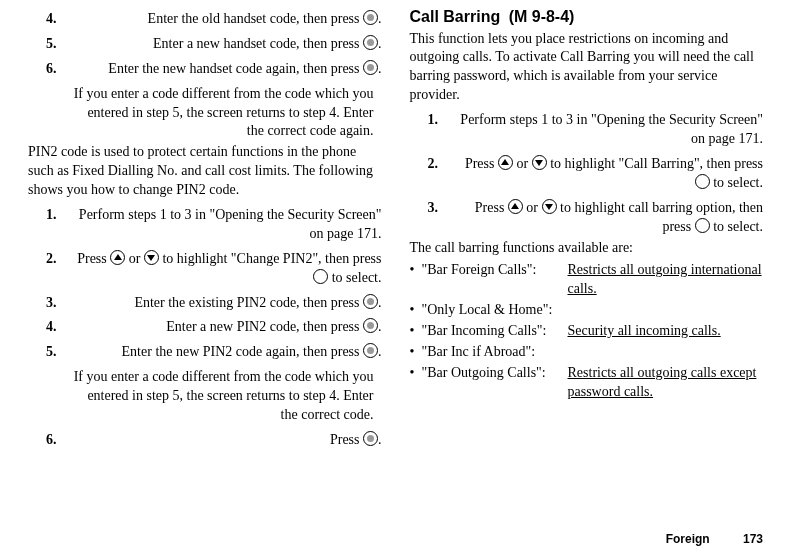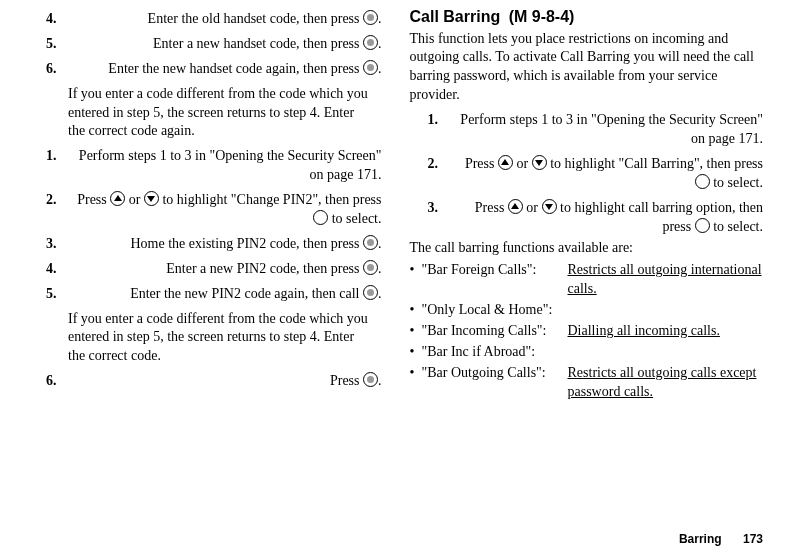--- a/index.html
+++ b/index.html
@@ -30,20 +30,21 @@
     width: 22px;
     flex-shrink: 0;
     font-weight: bold;
   }
   .numitem .txt {
     flex: 1;
     text-align: right;
   }
   .subpara {
     margin: 6px 8px 2px 40px;
+    text-align: right;
   }
   .heading {
     font-family: Arial, Helvetica, sans-serif;
     font-weight: bold;
     font-size: 16px;
     margin: 22px 0 2px 0;
   }
   .menucode {
     margin-left: 4px;
     font-family: Arial, Helvetica, sans-serif;
@@ -105,21 +106,21 @@
   }
   .footer {
     position: absolute;
     bottom: 6px;
     right: 28px;
     font-family: Arial, Helvetica, sans-serif;
     font-size: 12px;
     font-weight: bold;
   }
   .footer .pnum {
-    margin-left: 18px;
+    margin-left: 30px;
   }
 </style>
 </head>
 <body>
 
 <div class="page">
 
   <div class="col">
 
     <div class="numitem">
@@ -142,20 +143,21 @@
       <div class="num">6.</div>
       <div class="txt">
         <span>Enter the new handset code again, then press </span>
         <span class="icon-round filled"></span><span>.</span>
       </div>
     </div>
 
     <div class="subpara">If you enter a code different from the code which you entered in step 5, the screen returns to step 4. Enter the correct code again.</div>
 
 
+    <div class="bodytext">PIN2 code is used to protect certain functions in the phone such as Fixed Dialling No. and call cost limits. The following shows you how to change PIN2 code.</div>
 
     <div class="numitem">
       <div class="num">1.</div>
       <div class="txt">Perform steps 1 to 3 in "Opening the Security Screen" on page 171.</div>
     </div>
 
     <div class="numitem">
       <div class="num">2.</div>
       <div class="txt">
         <span>Press </span>
@@ -164,37 +166,37 @@
         <span class="icon-round arrow-down"></span>
         <span> to highlight "Change PIN2", then press </span>
         <span class="icon-round"></span>
         <span> to select.</span>
       </div>
     </div>
 
     <div class="numitem">
       <div class="num">3.</div>
       <div class="txt">
-        <span>Home the existing PIN2 code, then press </span>
+        <span>Enter the existing PIN2 code, then press </span>
         <span class="icon-round filled"></span><span>.</span>
       </div>
     </div>
 
     <div class="numitem">
       <div class="num">4.</div>
       <div class="txt">
         <span>Enter a new PIN2 code, then press </span>
         <span class="icon-round filled"></span><span>.</span>
       </div>
     </div>
 
     <div class="numitem">
       <div class="num">5.</div>
       <div class="txt">
-        <span>Enter the new PIN2 code again, then call </span>
+        <span>Enter the new PIN2 code again, then press </span>
         <span class="icon-round filled"></span><span>.</span>
       </div>
     </div>
 
     <div class="subpara">If you enter a code different from the code which you entered in step 5, the screen returns to step 4. Enter the correct code.</div>
 
     <div class="numitem">
       <div class="num">6.</div>
       <div class="txt">
         <span>Press </span>
@@ -249,30 +251,30 @@
       <div class="label">"Bar Foreign Calls":</div>
       <div class="desc">Restricts all outgoing international calls.</div>
     </div>
     <div class="bulletrow">
       <div class="dot">•</div>
       <div class="label">"Only Local &amp; Home":</div>
     </div>
     <div class="bulletrow">
       <div class="dot">•</div>
       <div class="label">"Bar Incoming Calls":</div>
-      <div class="desc">Dialling all incoming calls.</div>
+      <div class="desc">Security all incoming calls.</div>
     </div>
     <div class="bulletrow">
       <div class="dot">•</div>
       <div class="label">"Bar Inc if Abroad":</div>
     </div>
     <div class="bulletrow">
       <div class="dot">•</div>
       <div class="label">"Bar Outgoing Calls":</div>
       <div class="desc">Restricts all outgoing calls except password calls.</div>
     </div>
   </div>
 </div>
 
 <div class="footer">
-  <span>Barring</span>
+  <span>Foreign</span>
   <span class="pnum">173</span>
 </div>
 
 </body></html>

